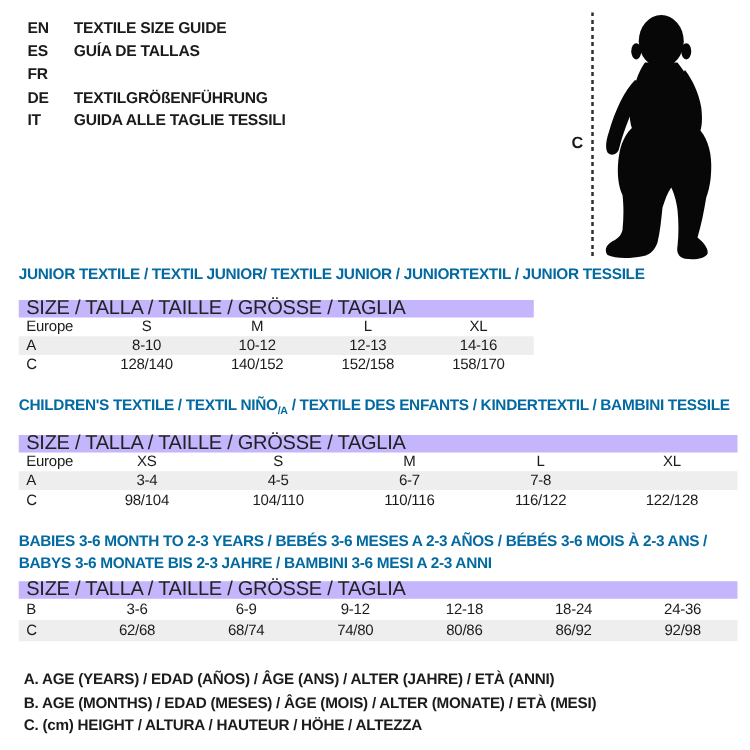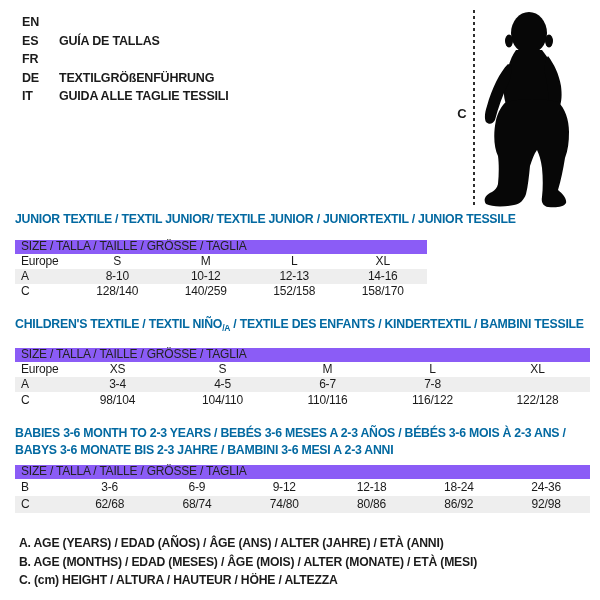--- a/index.html
+++ b/index.html
@@ -19,22 +19,22 @@
       font-weight:bold;font-size:13px;}
   #baby-figure{position:absolute;left:482px;top:8px;width:110px;height:202px;}
 
   
   .section-title{position:absolute;left:15px;font-weight:bold;font-size:12.3px;
       letter-spacing:-0.25px;white-space:nowrap;color:#0369a1;}
   .section-title sub{font-size:8.5px;}
 
   
   .size-table{position:absolute;left:15px;}
-  .size-bar{height:13.5px;line-height:13.5px;background:#8b5cf6;padding-left:6px;
-      font-size:12px;color:#222;letter-spacing:-0.2px;}
+  .size-bar{height:13.5px;line-height:13.5px;background:#c4b5fd;padding-left:6px;
+      font-size:16px;color:#222;letter-spacing:-0.2px;}
   .trow{display:flex;align-items:center;font-size:12px;letter-spacing:-0.2px;}
   .trow.shaded{background:#eeeeee;}
   .trow .lbl{padding-left:6px;box-sizing:border-box;}
   .trow .cell{text-align:center;}
   #table-junior{width:412px;top:240px;}
   #table-junior .trow{height:15px;}
   #table-junior .lbl{width:58px;}
   #table-junior .cell{width:88.5px;}
   #table-children{width:575px;top:348px;}
   #table-children .trow{height:15.3px;}
@@ -50,20 +50,21 @@
   .legend-line{height:18.6px;font-weight:bold;font-size:12.2px;letter-spacing:-0.2px;white-space:nowrap;}
 </style>
 </head>
 <body>
 
 <div id="page">
 
   <div id="lang-guide">
     <div class="lang-row">
       <span class="lang-code">EN</span>
+      <span class="lang-label">TEXTILE SIZE GUIDE</span>
     </div>
     <div class="lang-row">
       <span class="lang-code">ES</span>
       <span class="lang-label">GUÍA DE TALLAS</span>
     </div>
     <div class="lang-row">
       <span class="lang-code">FR</span>
     </div>
     <div class="lang-row">
       <span class="lang-code">DE</span>
@@ -102,21 +103,21 @@
     <div class="trow shaded">
       <span class="lbl">A</span>
       <span class="cell">8-10</span>
       <span class="cell">10-12</span>
       <span class="cell">12-13</span>
       <span class="cell">14-16</span>
     </div>
     <div class="trow">
       <span class="lbl">C</span>
       <span class="cell">128/140</span>
-      <span class="cell">140/259</span>
+      <span class="cell">140/152</span>
       <span class="cell">152/158</span>
       <span class="cell">158/170</span>
     </div>
   </div>
 
   <div class="section-title" style="top:317px"><span>CHILDREN'S TEXTILE / TEXTIL NIÑO</span><sub>/A</sub><span> / TEXTILE DES ENFANTS / KINDERTEXTIL / BAMBINI TESSILE</span></div>
   <div class="size-table" id="table-children">
     <div class="size-bar">SIZE / TALLA / TAILLE / GRÖSSE / TAGLIA</div>
     <div class="trow">
       <span class="lbl">Europe</span>

